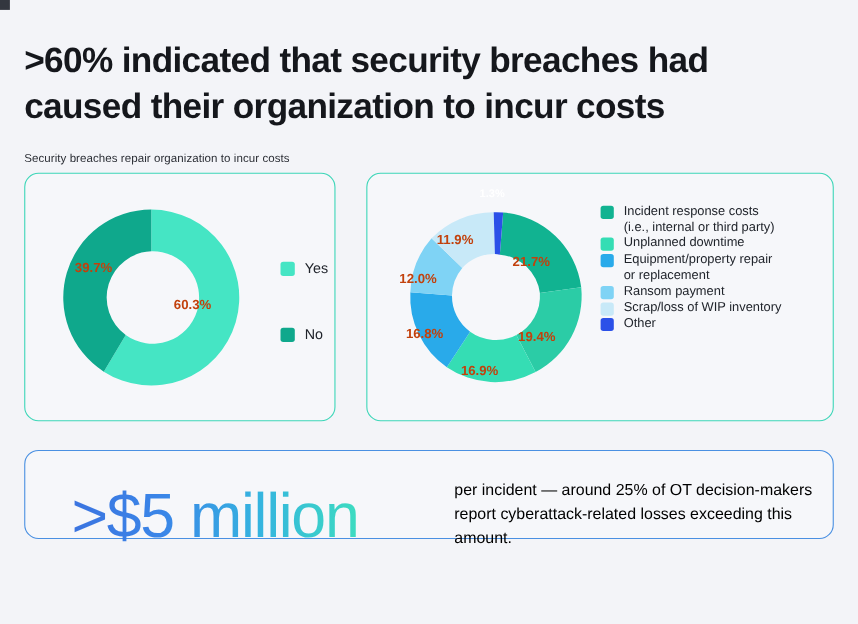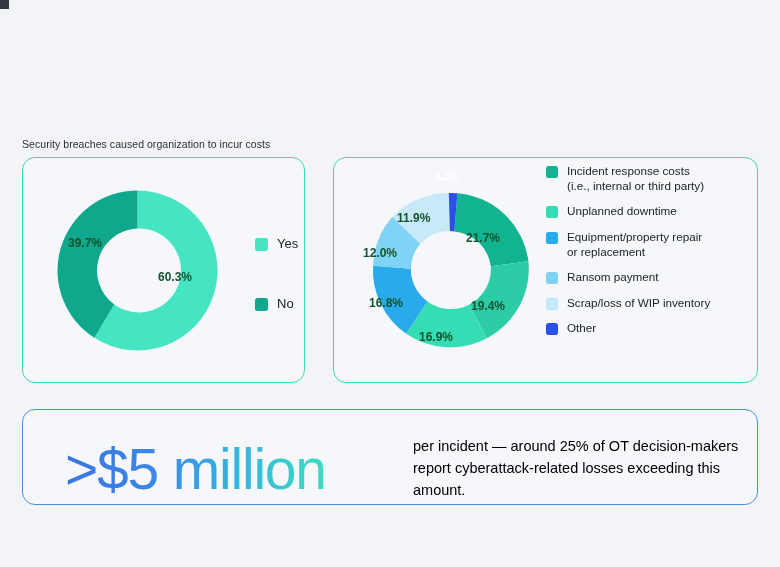--- a/index.html
+++ b/index.html
@@ -29,37 +29,37 @@
   .sub-left  { left: 22px;  top: 138px; }
   .sub-right { left: 333px; top: 138px; }
 
   .card {
     position: absolute; background: #f6f7fa;
     border: 1.6px solid #3dd6b8; border-radius: 13px;
   }
   .card-left  { left: 22px;  top: 157px; width: 283px; height: 226px; }
   .card-right { left: 333px; top: 157px; width: 425px; height: 226px; }
   .card-bottom {
-    left: 22px; top: 409px; width: 736px; height: 96px;
+    left: 22px; top: 409px; width: 736px; height: 81px;
     border: 1.6px solid #4a90e2; border-radius: 13px; background: #f6f7fa;
   }
 
   .donut-wrap { position: absolute; }
   .donut1 { left: 27px; top: 25px; }
   .donut2 { left: 22px; top: 18px; }
 
   .slice-label {
     position: absolute; font-size: 12px; font-weight: bold;
-    color: #14532d; white-space: nowrap;
+    color: #c2410c; white-space: nowrap;
   }
   .slice-label.white { color: #ffffff; }
 
   .legend { position: absolute; display: flex; flex-direction: column; }
   .legend1 { left: 232px; top: 78px; gap: 44px; }
-  .legend2 { left: 212px; top: 6px; gap: 11px; }
+  .legend2 { left: 212px; top: 27px; }
 
   .legend-row { display: flex; align-items: flex-start; gap: 9px; }
   .legend-sw {
     width: 12px; height: 12px; border-radius: 2.5px;
     flex: 0 0 12px; margin-top: 2px;
   }
   .legend-tx {
     font-size: 11.7px; color: #20242b; line-height: 1.25;
     white-space: pre-line;
   }
@@ -79,22 +79,23 @@
     font-size: 14.5px; line-height: 1.52; color: #000000;
   }
 </style>
 </head>
 <body>
 
 <div class="page">
 
   <div class="corner-mark"></div>
 
+  <h1 class="headline">&gt;60% indicated that security breaches had caused their organization to incur costs</h1>
 
-  <div class="sub-label sub-left">Security breaches caused organization to incur costs</div>
+  <div class="sub-label sub-left">Security breaches repair organization to incur costs</div>
 
   <div class="card card-left">
 
     <div class="donut-wrap donut1">
       <svg width="175" height="175" viewBox="0 0 175 175">
 
         <path fill="#45e5c4" d="M 87.5 7.5
                  A 80 80 0 1 1 44.35 154.86
                  L 64.30 121.44
                  A 42 42 0 1 0 87.5 45.5

